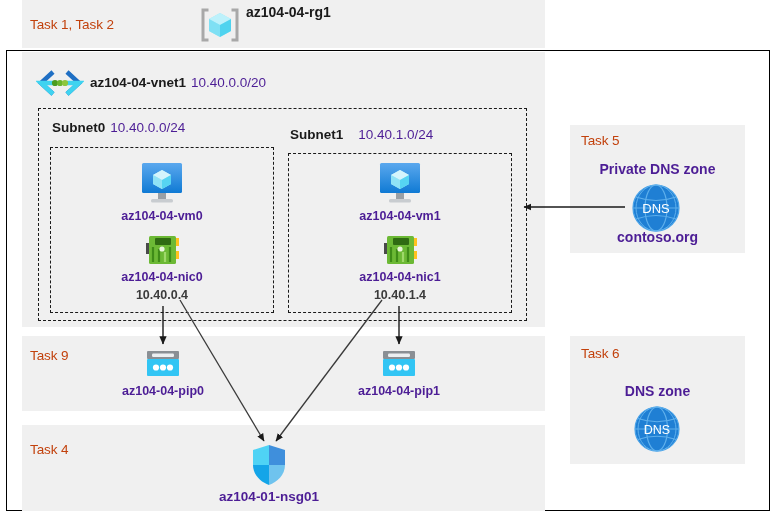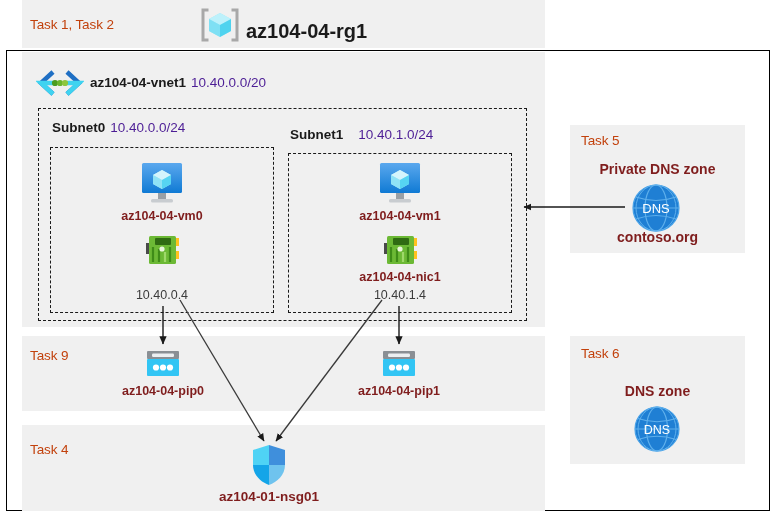--- a/index.html
+++ b/index.html
@@ -56,28 +56,28 @@
     position: absolute;
     font-size: 13px;
     font-weight: bold;
     color: #1a1a1a;
     white-space: nowrap;
   }
   .caption {
     position: absolute;
     font-size: 12.5px;
     font-weight: bold;
-    color: #7f1d1d;
+    color: #4c1d95;
     white-space: nowrap;
     text-align: center;
   }
   .subcaption {
     position: absolute;
     font-size: 12.5px;
-    font-weight: normal;
+    font-weight: bold;
     color: #3b3b3b;
     white-space: nowrap;
     text-align: center;
   }
   .hdr {
     position: absolute;
     font-size: 13.5px;
     white-space: nowrap;
     color: #1a1a1a;
   }
@@ -110,21 +110,21 @@
   <div class="icon" style="left:200px; top:7px; width:40px; height:36px;">
     <svg width="40" height="36" viewBox="0 0 40 36">
       <path d="M7 3 L3 3 L3 33 L7 33" stroke="#a8a8a8" stroke-width="3" fill="none" stroke-linecap="square"></path>
       <path d="M33 3 L37 3 L37 33 L33 33" stroke="#a8a8a8" stroke-width="3" fill="none" stroke-linecap="square"></path>
       <polygon points="20,6 31,12 31,24 20,30 9,24 9,12" fill="#9fe8f7"></polygon>
       <polygon points="20,6 31,12 20,18 9,12" fill="#bdf1fb"></polygon>
       <polygon points="20,18 31,12 31,24 20,30" fill="#4fd3ef"></polygon>
       <polygon points="20,18 9,12 9,24 20,30" fill="#7fe0f4"></polygon>
     </svg>
   </div>
-  <div class="name" style="left:246px; top:20px; font-size:20px;">az104-04-rg1</div>
+  <div class="name" style="left:246px; top:4px; font-size:14px;">az104-04-rg1</div>
 
   <div class="icon" style="left:36px; top:68px; width:48px; height:30px;">
     <svg width="48" height="30" viewBox="0 0 48 30">
       <path d="M17 4 L5 15 L17 26" stroke="#1f6fc4" stroke-width="4.5" fill="none" stroke-linecap="butt" stroke-linejoin="miter"></path>
       <path d="M17 15 L5 15 L17 26" stroke="#3fd3f0" stroke-width="4.5" fill="none" stroke-linecap="butt" stroke-linejoin="miter"></path>
       <path d="M31 4 L43 15 L31 26" stroke="#1f6fc4" stroke-width="4.5" fill="none" stroke-linecap="butt" stroke-linejoin="miter"></path>
       <path d="M31 15 L43 15 L31 26" stroke="#3fd3f0" stroke-width="4.5" fill="none" stroke-linecap="butt" stroke-linejoin="miter"></path>
       <circle cx="19" cy="15" r="3.1" fill="#4a9b20"></circle>
       <circle cx="24" cy="15" r="3.1" fill="#6ab52e"></circle>
       <circle cx="29" cy="15" r="3.1" fill="#8dc63f"></circle>
@@ -173,20 +173,21 @@
       <rect x="29" y="17" width="5" height="8" fill="#ffc21e"></rect>
       <rect x="4" y="2" width="27" height="28" rx="1.5" fill="#6cb935"></rect>
       <rect x="10" y="4" width="16" height="7" rx="1" fill="#2f6b12"></rect>
       <path d="M8 13 L8 28" stroke="#3f8c18" stroke-width="2.2" fill="none"></path>
       <path d="M14 15 L14 28" stroke="#3f8c18" stroke-width="2.2" fill="none"></path>
       <path d="M20 18 L20 28" stroke="#9fd96a" stroke-width="2.2" fill="none"></path>
       <path d="M25 13 L25 28" stroke="#3f8c18" stroke-width="2.2" fill="none"></path>
       <circle cx="17" cy="15" r="2.6" fill="#eaf7dc"></circle>
     </svg>
   </div>
+  <div class="caption" style="left:62px; top:270px; width:200px;">az104-04-nic0</div>
   <div class="subcaption" style="left:62px; top:288px; width:200px;">10.40.0.4</div>
 
   <div class="icon" style="left:375px; top:161px; width:50px; height:44px;">
     <svg width="50" height="44" viewBox="0 0 50 44">
       <defs>
         <linearGradient id="vmg1" x1="0" y1="0" x2="0" y2="1">
           <stop offset="0%" stop-color="#5aa8ee"></stop>
           <stop offset="100%" stop-color="#0f7ad4"></stop>
         </linearGradient>
       </defs>

